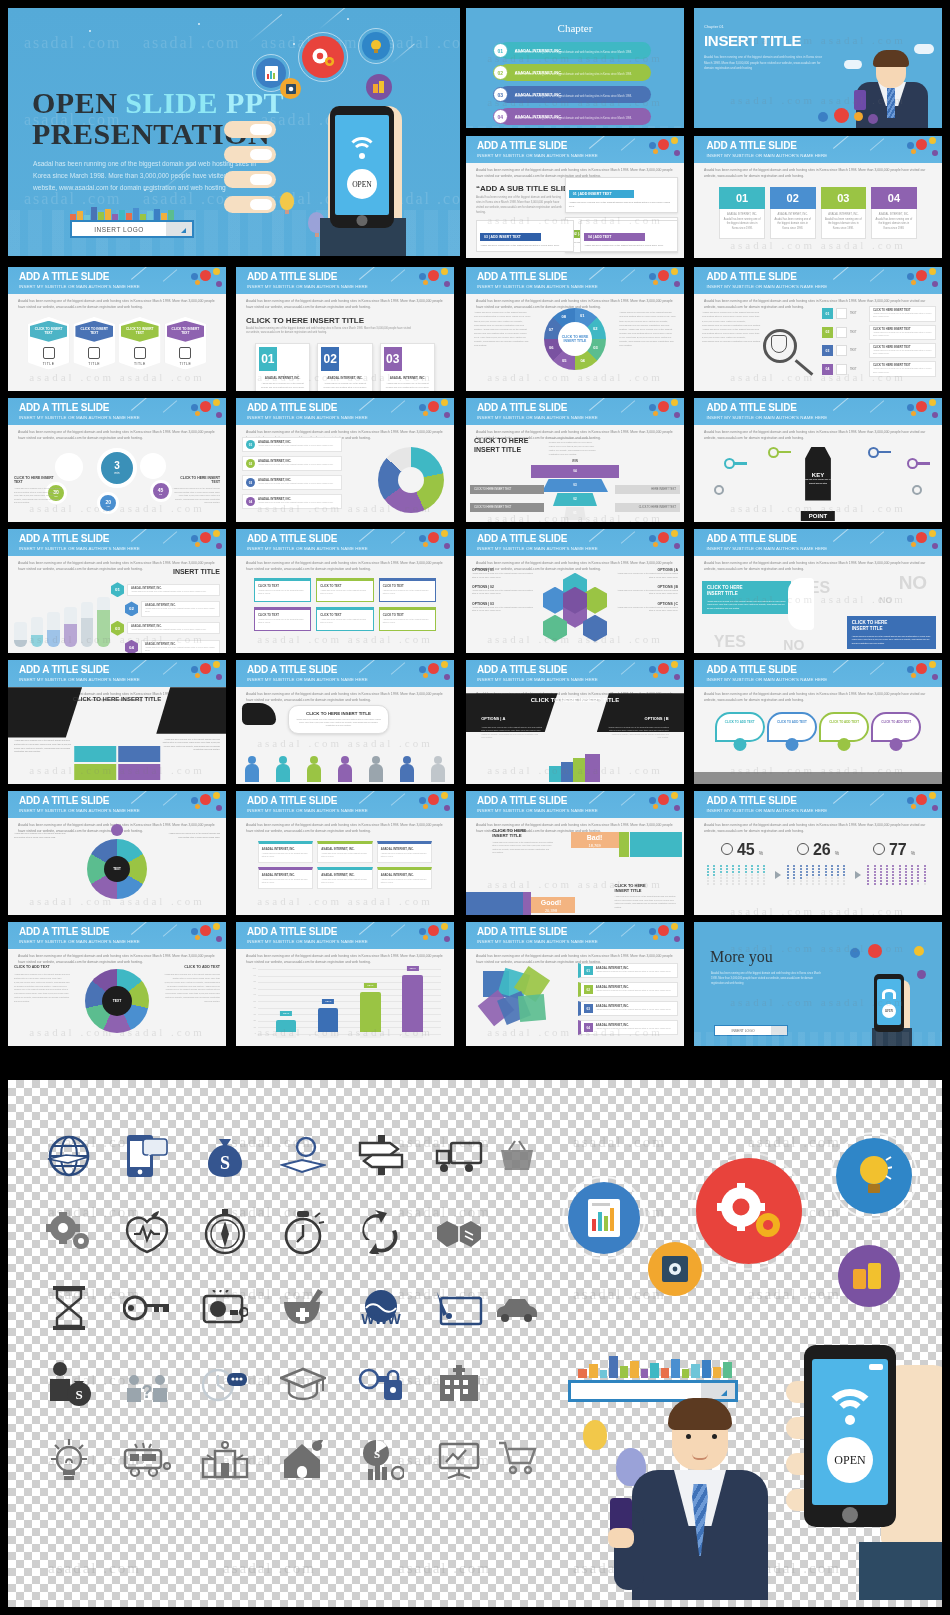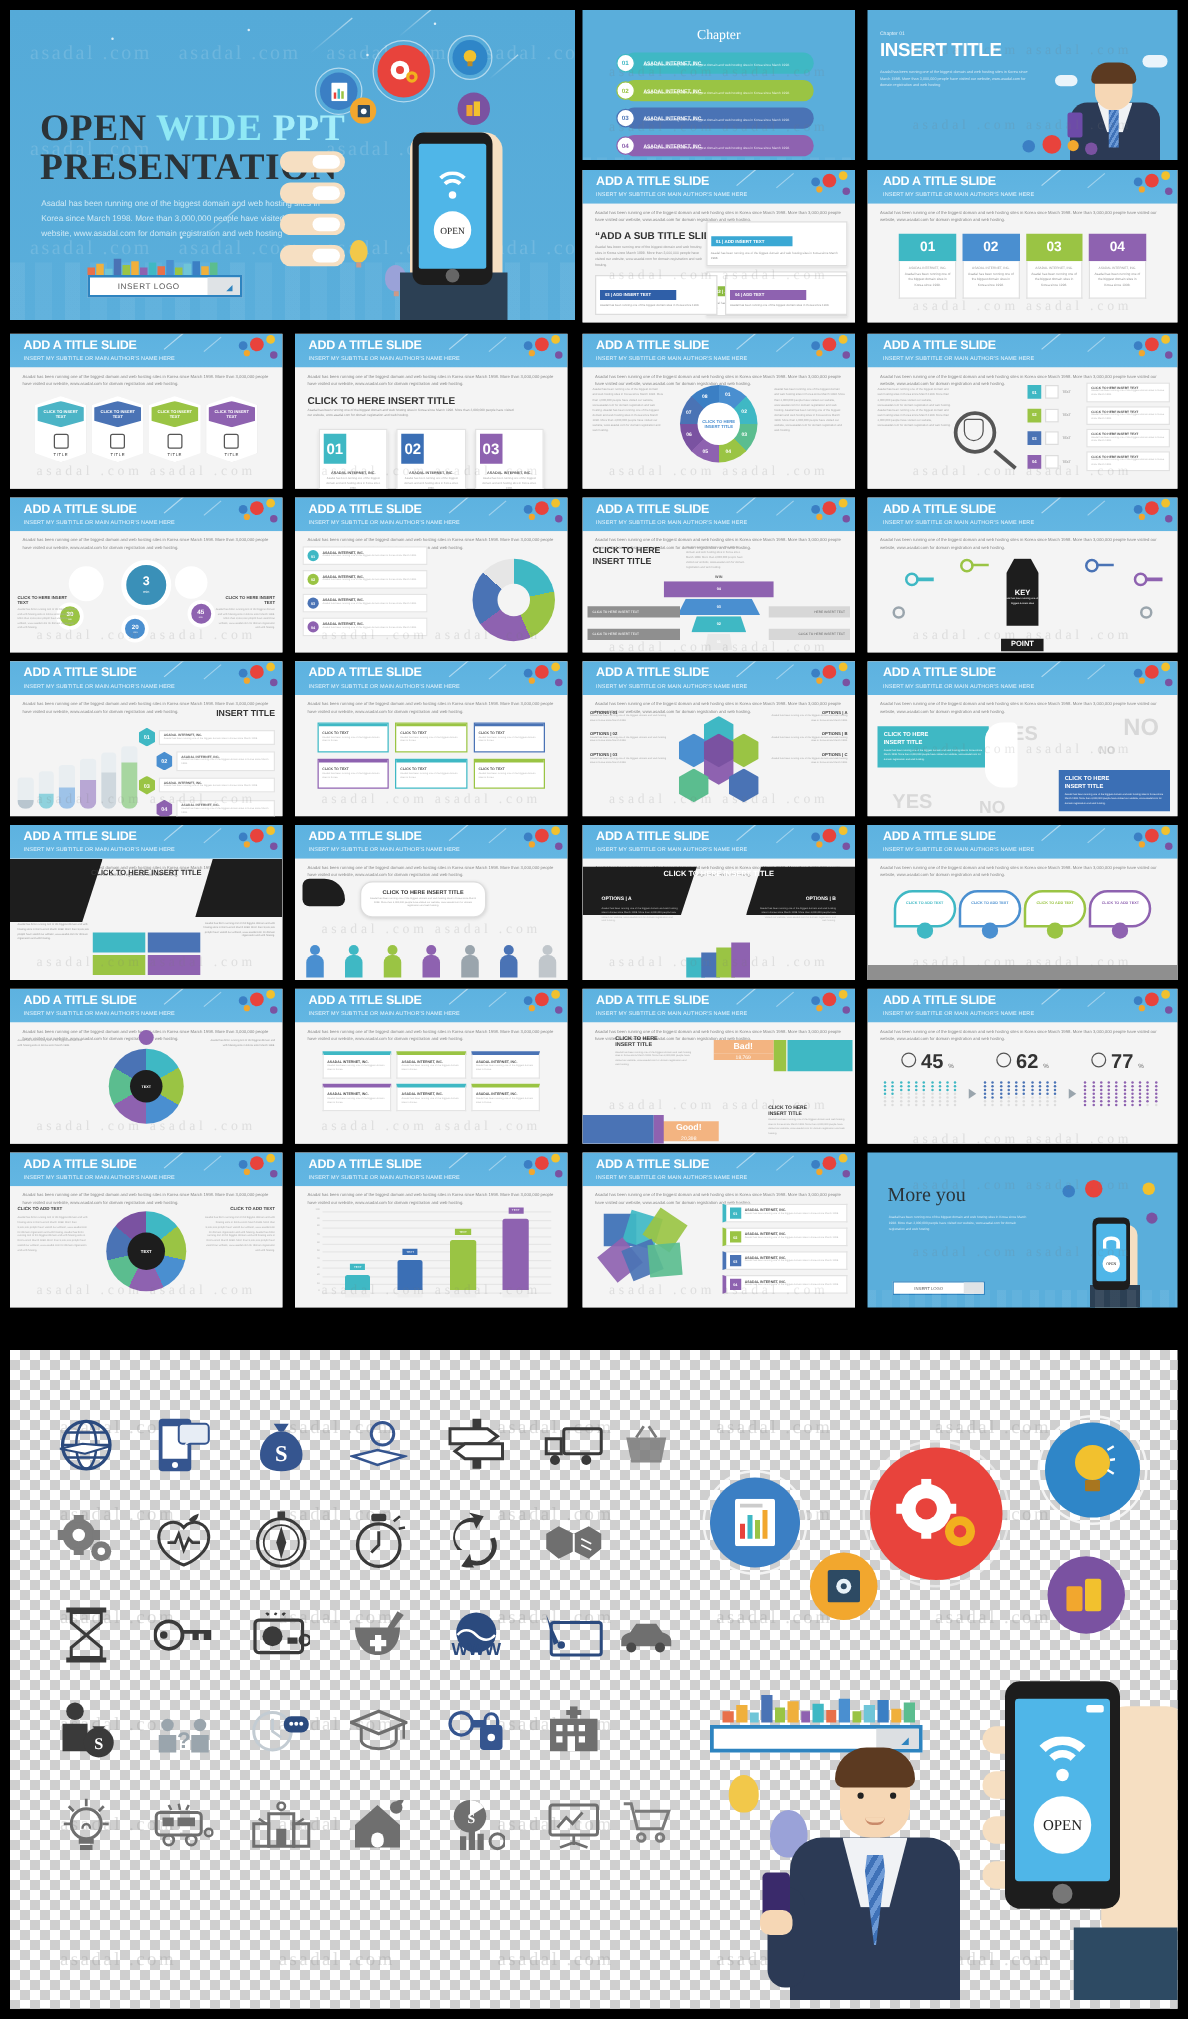--- a/index.html
+++ b/index.html
@@ -140,21 +140,21 @@
   <div class="watermark" style="left:253px;top:103px;font-size:16px">asadal .com</div>
   <div class="watermark" style="left:16px;top:182px;font-size:16px">asadal .com</div>
   <div class="watermark" style="left:135px;top:182px;font-size:16px">asadal .com</div>
   <div class="watermark" style="left:253px;top:182px;font-size:16px">asadal .com</div>
   <div class="watermark" style="left:371px;top:182px;font-size:16px">asadal .com</div>
 
   <div class="city-silhouette"></div>
 
   <div class="hero-title">
     <div><span class="w1">OPEN</span>
-    <span class="w2">WIDE</span>
+    <span class="w2">SLIDE</span>
     <span class="w3">PPT</span></div>
     <div class="w1">PRESENTATION</div>
   </div>
   <div class="hero-sub">Asadal has been running one of the biggest domain and web hosting sites in Korea since March 1998. More than 3,000,000 people have visited our website, www.asadal.com for domain registration and web hosting</div>
 
   <div class="mini-city">
     <i style="height:6px;background:#e8704a"></i>
       <i style="height:9px;background:#f0b03c"></i>
     <i style="height:5px;background:#6fc5d8"></i>
       <i style="height:13px;background:#4a73b5"></i>
@@ -1196,21 +1196,21 @@
       <div class="sl-body">
         <div class="sl-lead">Asadal has been running one of the biggest domain and web hosting sites in Korea since March 1998. More than 3,000,000 people have visited our website, www.asadal.com for domain registration and web hosting.</div>
         <div style="display: flex; justify-content: space-around; margin-top: 6px;">
           <div style="display: flex; align-items: baseline; gap: 4px;">
             <span style="width: 12px; height: 12px; border: 1.6px solid rgb(85, 85, 85); border-radius: 50%; display: inline-block;"></span>
             <span style="font-size: 16px; font-weight: bold; color: rgb(51, 51, 51);">45</span>
             <span style="font-size: 5px; color: rgb(102, 102, 102);">%</span>
           </div>
           <div style="display: flex; align-items: baseline; gap: 4px;">
             <span style="width: 12px; height: 12px; border: 1.6px solid rgb(85, 85, 85); border-radius: 50%; display: inline-block;"></span>
-            <span style="font-size: 16px; font-weight: bold; color: rgb(51, 51, 51);">62</span>
+            <span style="font-size: 16px; font-weight: bold; color: rgb(51, 51, 51);">26</span>
             <span style="font-size: 5px; color: rgb(102, 102, 102);">%</span>
           </div>
           <div style="display: flex; align-items: baseline; gap: 4px;">
             <span style="width: 12px; height: 12px; border: 1.6px solid rgb(85, 85, 85); border-radius: 50%; display: inline-block;"></span>
             <span style="font-size: 16px; font-weight: bold; color: rgb(51, 51, 51);">77</span>
             <span style="font-size: 5px; color: rgb(102, 102, 102);">%</span>
           </div>
         </div>
         <div style="display: flex; justify-content: space-around; align-items: center; margin-top: 6px;">
           <div style="display: grid; grid-template-columns: repeat(10, 1fr); gap: 1px; width: 27%;">

